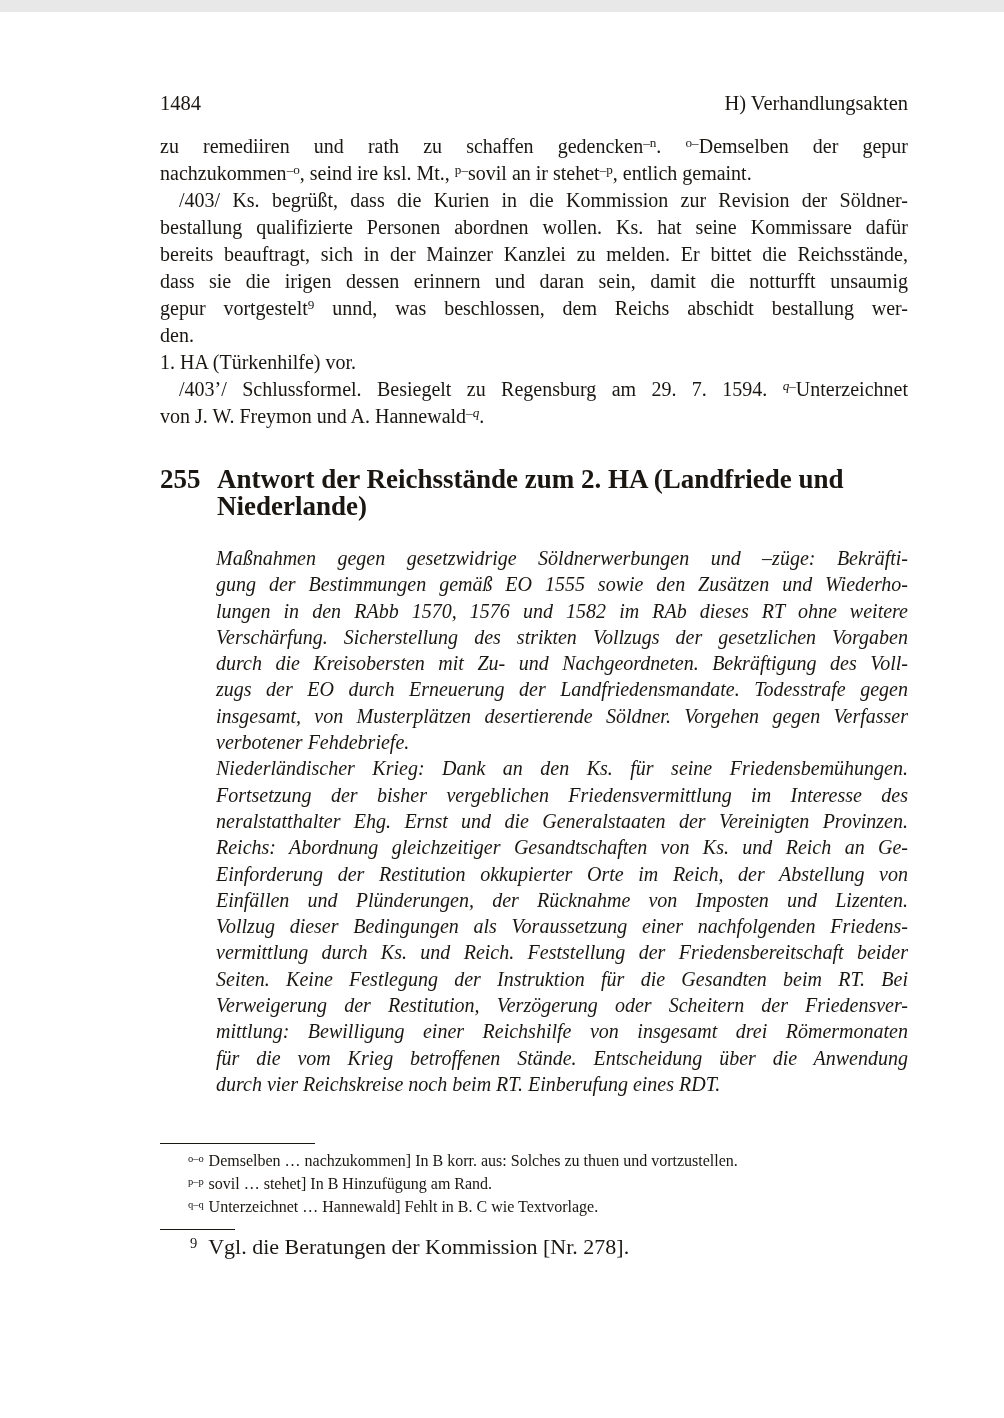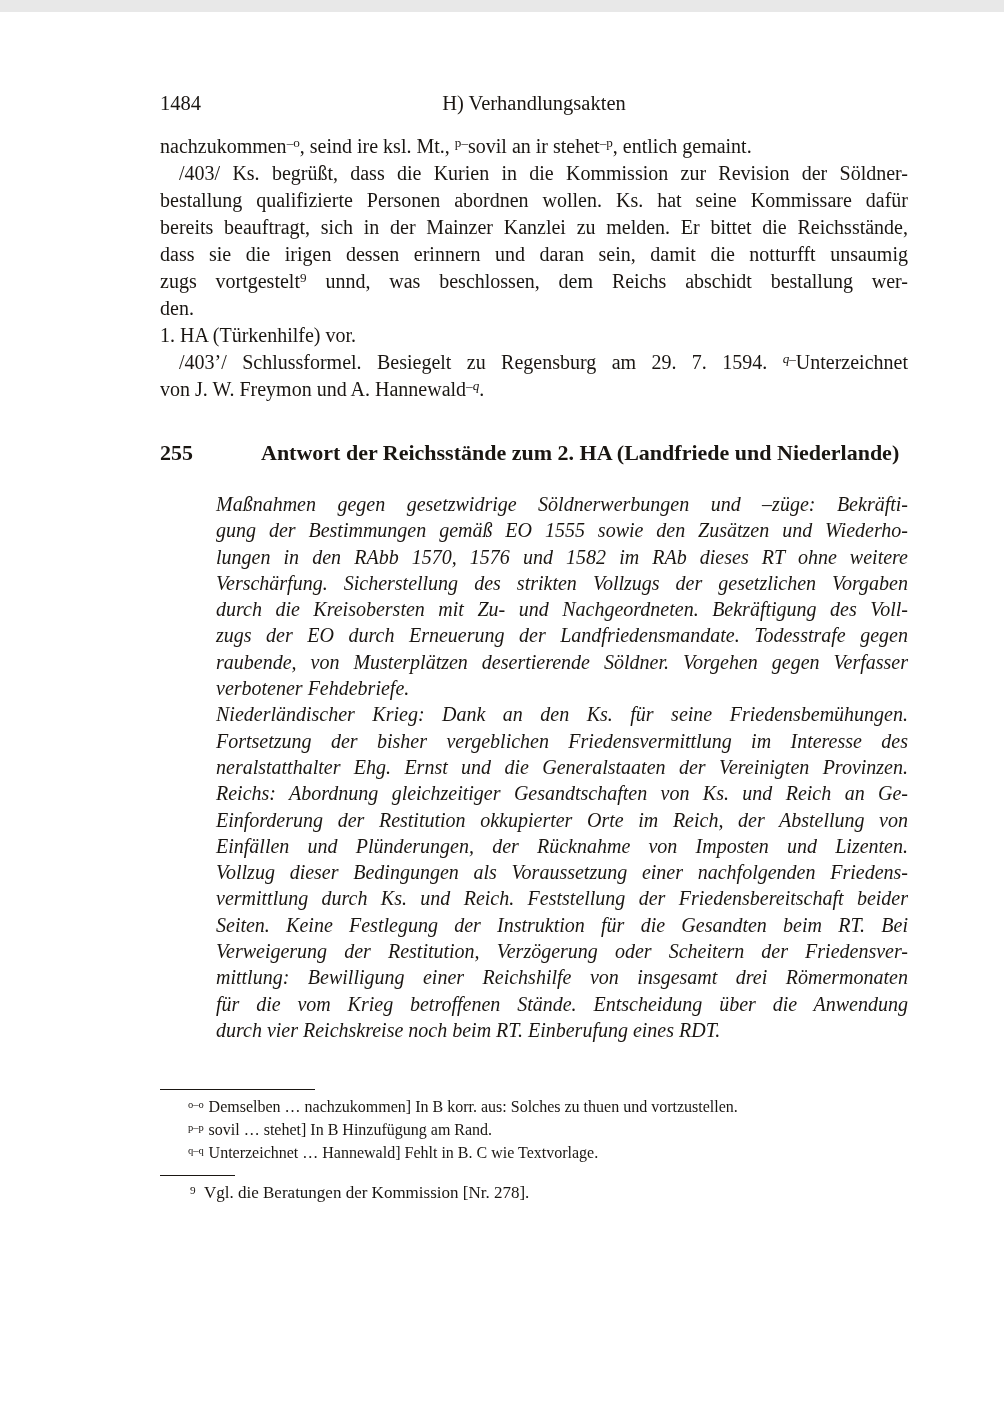--- a/index.html
+++ b/index.html
@@ -10,90 +10,91 @@
     background:#ffffff;
     color:#1a1612;
     font-family:"Liberation Serif","DejaVu Serif",serif;
     overflow:hidden;
   }
   .content{padding:78px 96px 0 160px;}
 
   
   .pagehead{position:relative;height:27px;font-size:20.5px;line-height:27px;}
   .pagenum{position:absolute;left:0;top:0;}
-  .runhead{text-align:center;}
+  .runhead{text-align:right;}
 
   
   .bodytext{margin-top:16px;font-size:20px;line-height:27px;}
   .line{text-align:justify;text-align-last:justify;}
   .line.last{text-align-last:auto;}
   .line.indent{text-indent:19px;}
 
   .run-i{}
   .run-sup,.run-isup,.sigla,.fnnum{
     font-size:0.66em;
     position:relative;top:-0.42em;
     line-height:0;
   }
   .run-isup{font-style:italic;}
 
   
-  .secheading{margin-top:36px;display:flex;font-weight:bold;font-size:22px;line-height:27px;gap:44px;}
+  .secheading{margin-top:36px;display:flex;font-weight:bold;font-size:27px;line-height:27px;}
   .secnum{width:57px;flex:none;}
 
   
   .summary{margin-top:25px;margin-left:56px;font-size:20px;line-height:26.3px;font-style:italic;}
 
   
   .fnrule{border:0;border-top:1.6px solid #1a1612;margin:0;}
   .fnrule.r1{margin-top:46px;width:155px;}
   .fnrule.r2{margin-top:11px;width:75px;}
   .apparatus{margin-top:5px;padding-left:28px;font-size:16px;line-height:23px;}
-  .commentary{margin-top:5px;padding-left:30px;font-size:17px;line-height:23px;}
+  .commentary{margin-top:5px;padding-left:30px;font-size:22px;line-height:23px;}
   .sigla{margin-right:0.45em;}
   .fnnum{margin-right:0.75em;}
   .fnline{text-align:left;}
 </style>
 </head>
 <body>
 
 <div class="page">
   <div class="content">
 
     <div class="pagehead">
       <span class="pagenum">1484</span>
       <div class="runhead">H) Verhandlungsakten</div>
     </div>
 
     <div class="bodytext" id="bodytext">
+        <div class="line"><span class="run-r">zu remediiren und rath zu schaffen gedencken</span><span class="run-sup">–n</span><span class="run-r">. </span><span class="run-sup">o–</span><span class="run-r">Demselben der gepur</span></div>
         <div class="line last"><span class="run-r">nachzukommen</span><span class="run-sup">–o</span><span class="run-r">, seind ire ksl. Mt., </span><span class="run-sup">p–</span><span class="run-r">sovil an ir stehet</span><span class="run-sup">–p</span><span class="run-r">, entlich gemaint.</span></div>
         <div class="line indent"><span class="run-i">/403/ Ks. begrüßt, dass die Kurien in die Kommission zur Revision der Söldner-</span></div>
         <div class="line"><span class="run-i">bestallung qualifizierte Personen abordnen wollen. Ks. hat seine Kommissare dafür</span></div>
         <div class="line"><span class="run-i">bereits beauftragt, sich in der Mainzer Kanzlei zu melden. Er bittet die Reichsstände,</span></div>
         <div class="line"><span class="run-i">dass sie </span><span class="run-r">die irigen dessen erinnern und daran sein, damit die notturfft unsaumig</span></div>
-        <div class="line"><span class="run-r">zugs vortgestelt</span><span class="run-sup">9</span><span class="run-r"> unnd, was beschlossen, dem Reichs abschidt bestallung wer-</span></div>
+        <div class="line"><span class="run-r">gepur vortgestelt</span><span class="run-sup">9</span><span class="run-r"> unnd, was beschlossen, dem Reichs abschidt bestallung wer-</span></div>
         <div class="line last"><span class="run-r">den.</span></div>
         <div class="line last"><span class="run-i">1. HA (Türkenhilfe) vor.</span></div>
         <div class="line indent"><span class="run-i">/403’/ Schlussformel. Besiegelt zu Regensburg am 29. 7. 1594. </span><span class="run-isup">q–</span><span class="run-i">Unterzeichnet</span></div>
         <div class="line last"><span class="run-i">von J. W. Freymon und A. Hannewald</span><span class="run-isup">–q</span><span class="run-i">.</span></div>
       </div>
 
     <div class="secheading">
       <span class="secnum">255</span>
       <span class="sectitle">Antwort der Reichsstände zum 2. HA (Landfriede und Niederlande)</span>
     </div>
 
     <div class="summary" id="summary">
         <div class="line"><span class="run-i">Maßnahmen gegen gesetzwidrige Söldnerwerbungen und –züge: Bekräfti-</span></div>
         <div class="line"><span class="run-i">gung der Bestimmungen gemäß EO 1555 sowie den Zusätzen und Wiederho-</span></div>
         <div class="line"><span class="run-i">lungen in den RAbb 1570, 1576 und 1582 im RAb dieses RT ohne weitere</span></div>
         <div class="line"><span class="run-i">Verschärfung. Sicherstellung des strikten Vollzugs der gesetzlichen Vorgaben</span></div>
         <div class="line"><span class="run-i">durch die Kreisobersten mit Zu- und Nachgeordneten. Bekräftigung des Voll-</span></div>
         <div class="line"><span class="run-i">zugs der EO durch Erneuerung der Landfriedensmandate. Todesstrafe gegen</span></div>
-        <div class="line"><span class="run-i">raubende, von Musterplätzen desertierende Söldner. Vorgehen gegen Verfasser</span></div>
+        <div class="line"><span class="run-i">insgesamt, von Musterplätzen desertierende Söldner. Vorgehen gegen Verfasser</span></div>
         <div class="line last"><span class="run-i">verbotener Fehdebriefe.</span></div>
         <div class="line"><span class="run-i">Niederländischer Krieg: Dank an den Ks. für seine Friedensbemühungen.</span></div>
         <div class="line"><span class="run-i">Fortsetzung der bisher vergeblichen Friedensvermittlung im Interesse des</span></div>
         <div class="line"><span class="run-i">neralstatthalter Ehg. Ernst und die Generalstaaten der Vereinigten Provinzen.</span></div>
         <div class="line"><span class="run-i">Reichs: Abordnung gleichzeitiger Gesandtschaften von Ks. und Reich an Ge-</span></div>
         <div class="line"><span class="run-i">Einforderung der Restitution okkupierter Orte im Reich, der Abstellung von</span></div>
         <div class="line"><span class="run-i">Einfällen und Plünderungen, der Rücknahme von Imposten und Lizenten.</span></div>
         <div class="line"><span class="run-i">Vollzug dieser Bedingungen als Voraussetzung einer nachfolgenden Friedens-</span></div>
         <div class="line"><span class="run-i">vermittlung durch Ks. und Reich. Feststellung der Friedensbereitschaft beider</span></div>
         <div class="line"><span class="run-i">Seiten. Keine Festlegung der Instruktion für die Gesandten beim RT. Bei</span></div>

